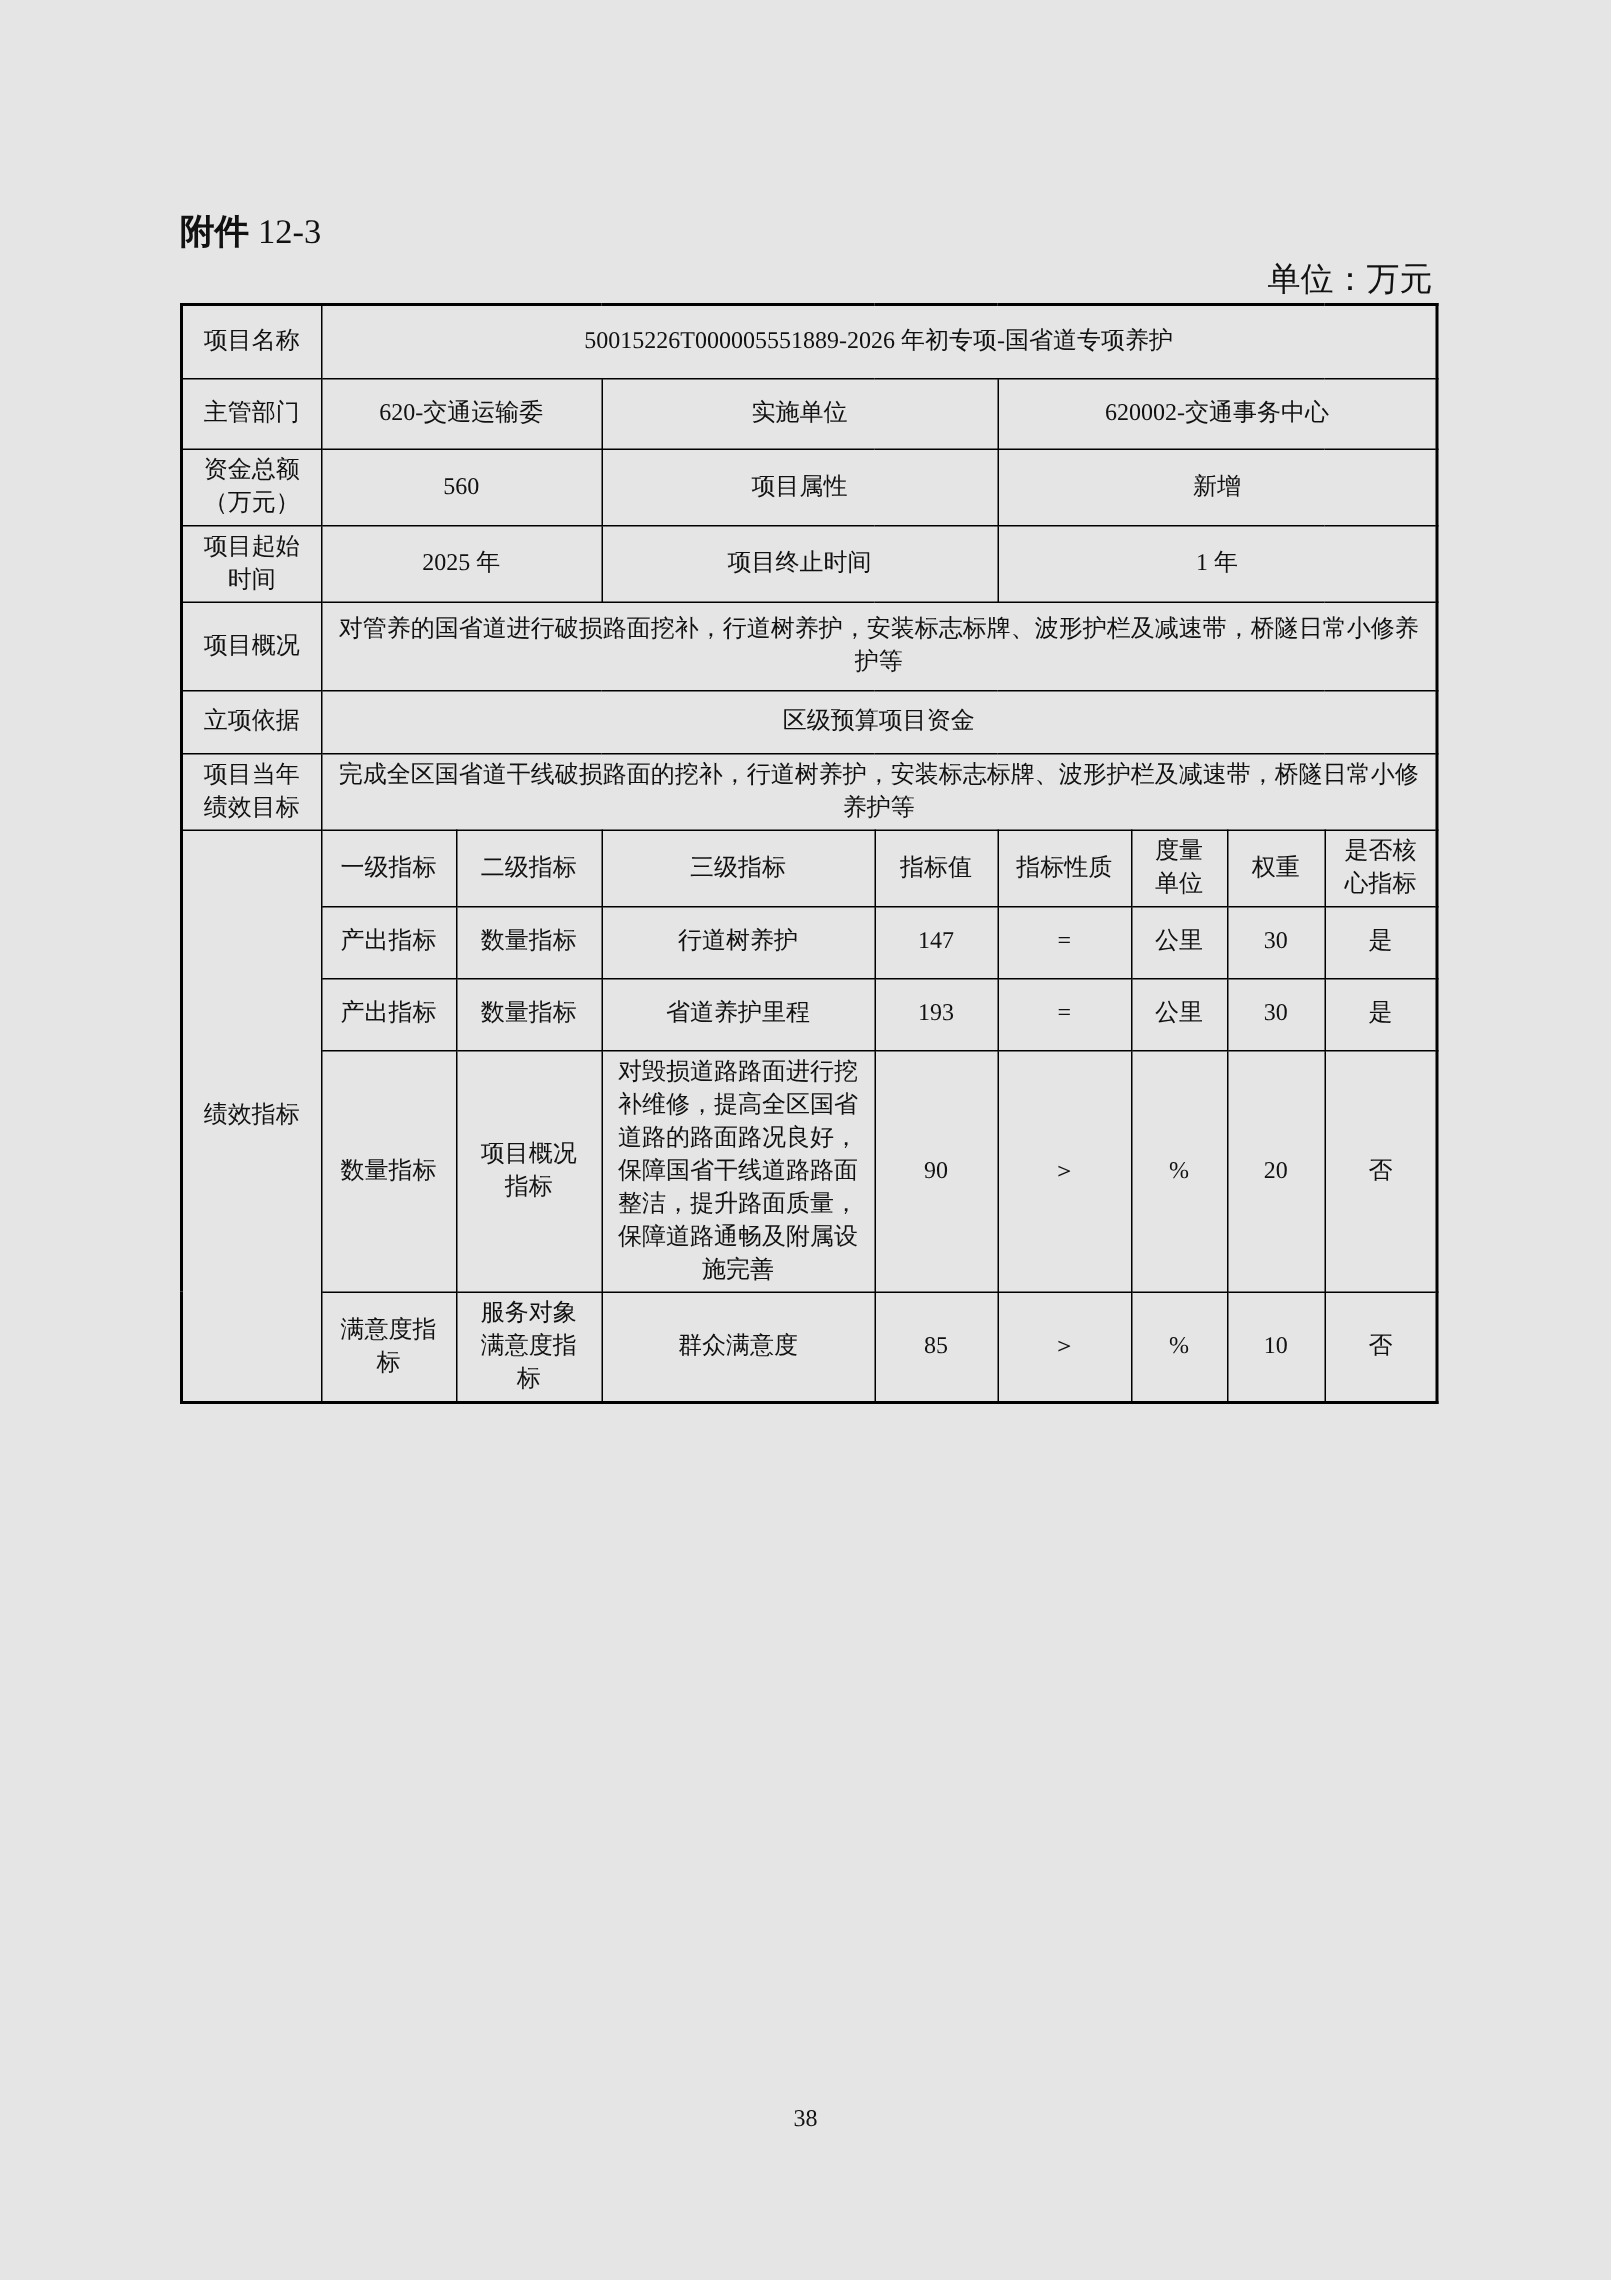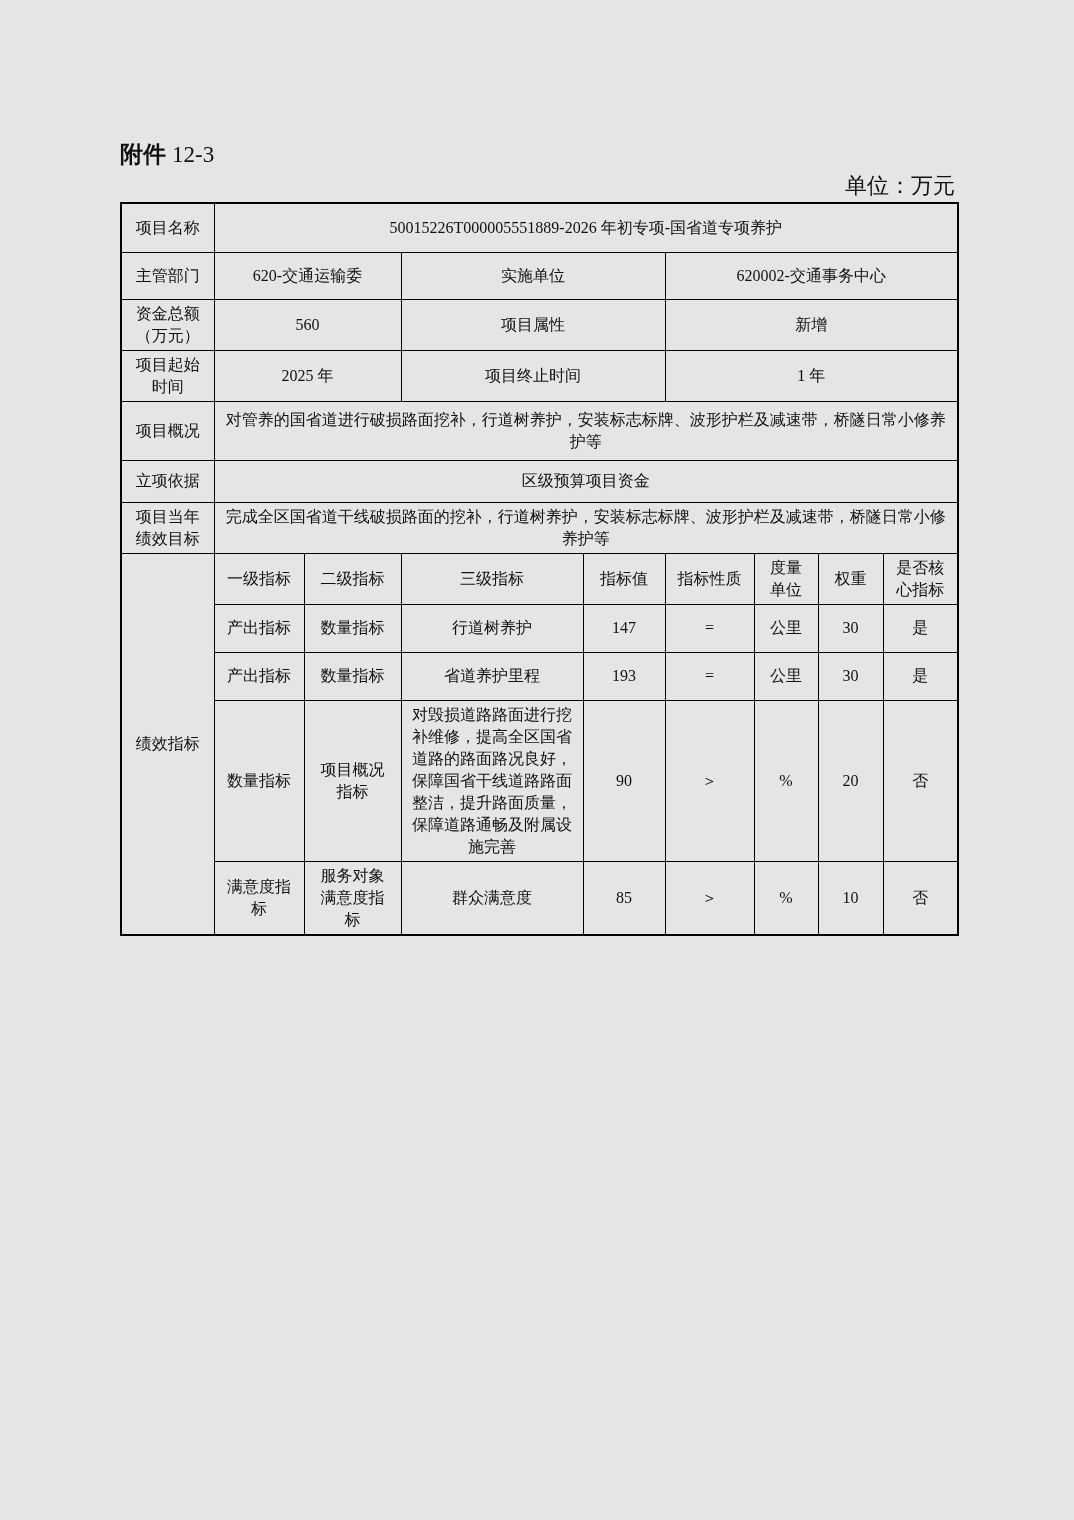--- a/index.html
+++ b/index.html
@@ -219,13 +219,14 @@
         <td>85</td>
         <td>＞</td>
         <td>%</td>
         <td>10</td>
         <td>否</td>
       </tr>
     </tbody>
       </table>
   </div>
 
+  <div class="page-number">38</div>
 </div>
 
 </body></html>

